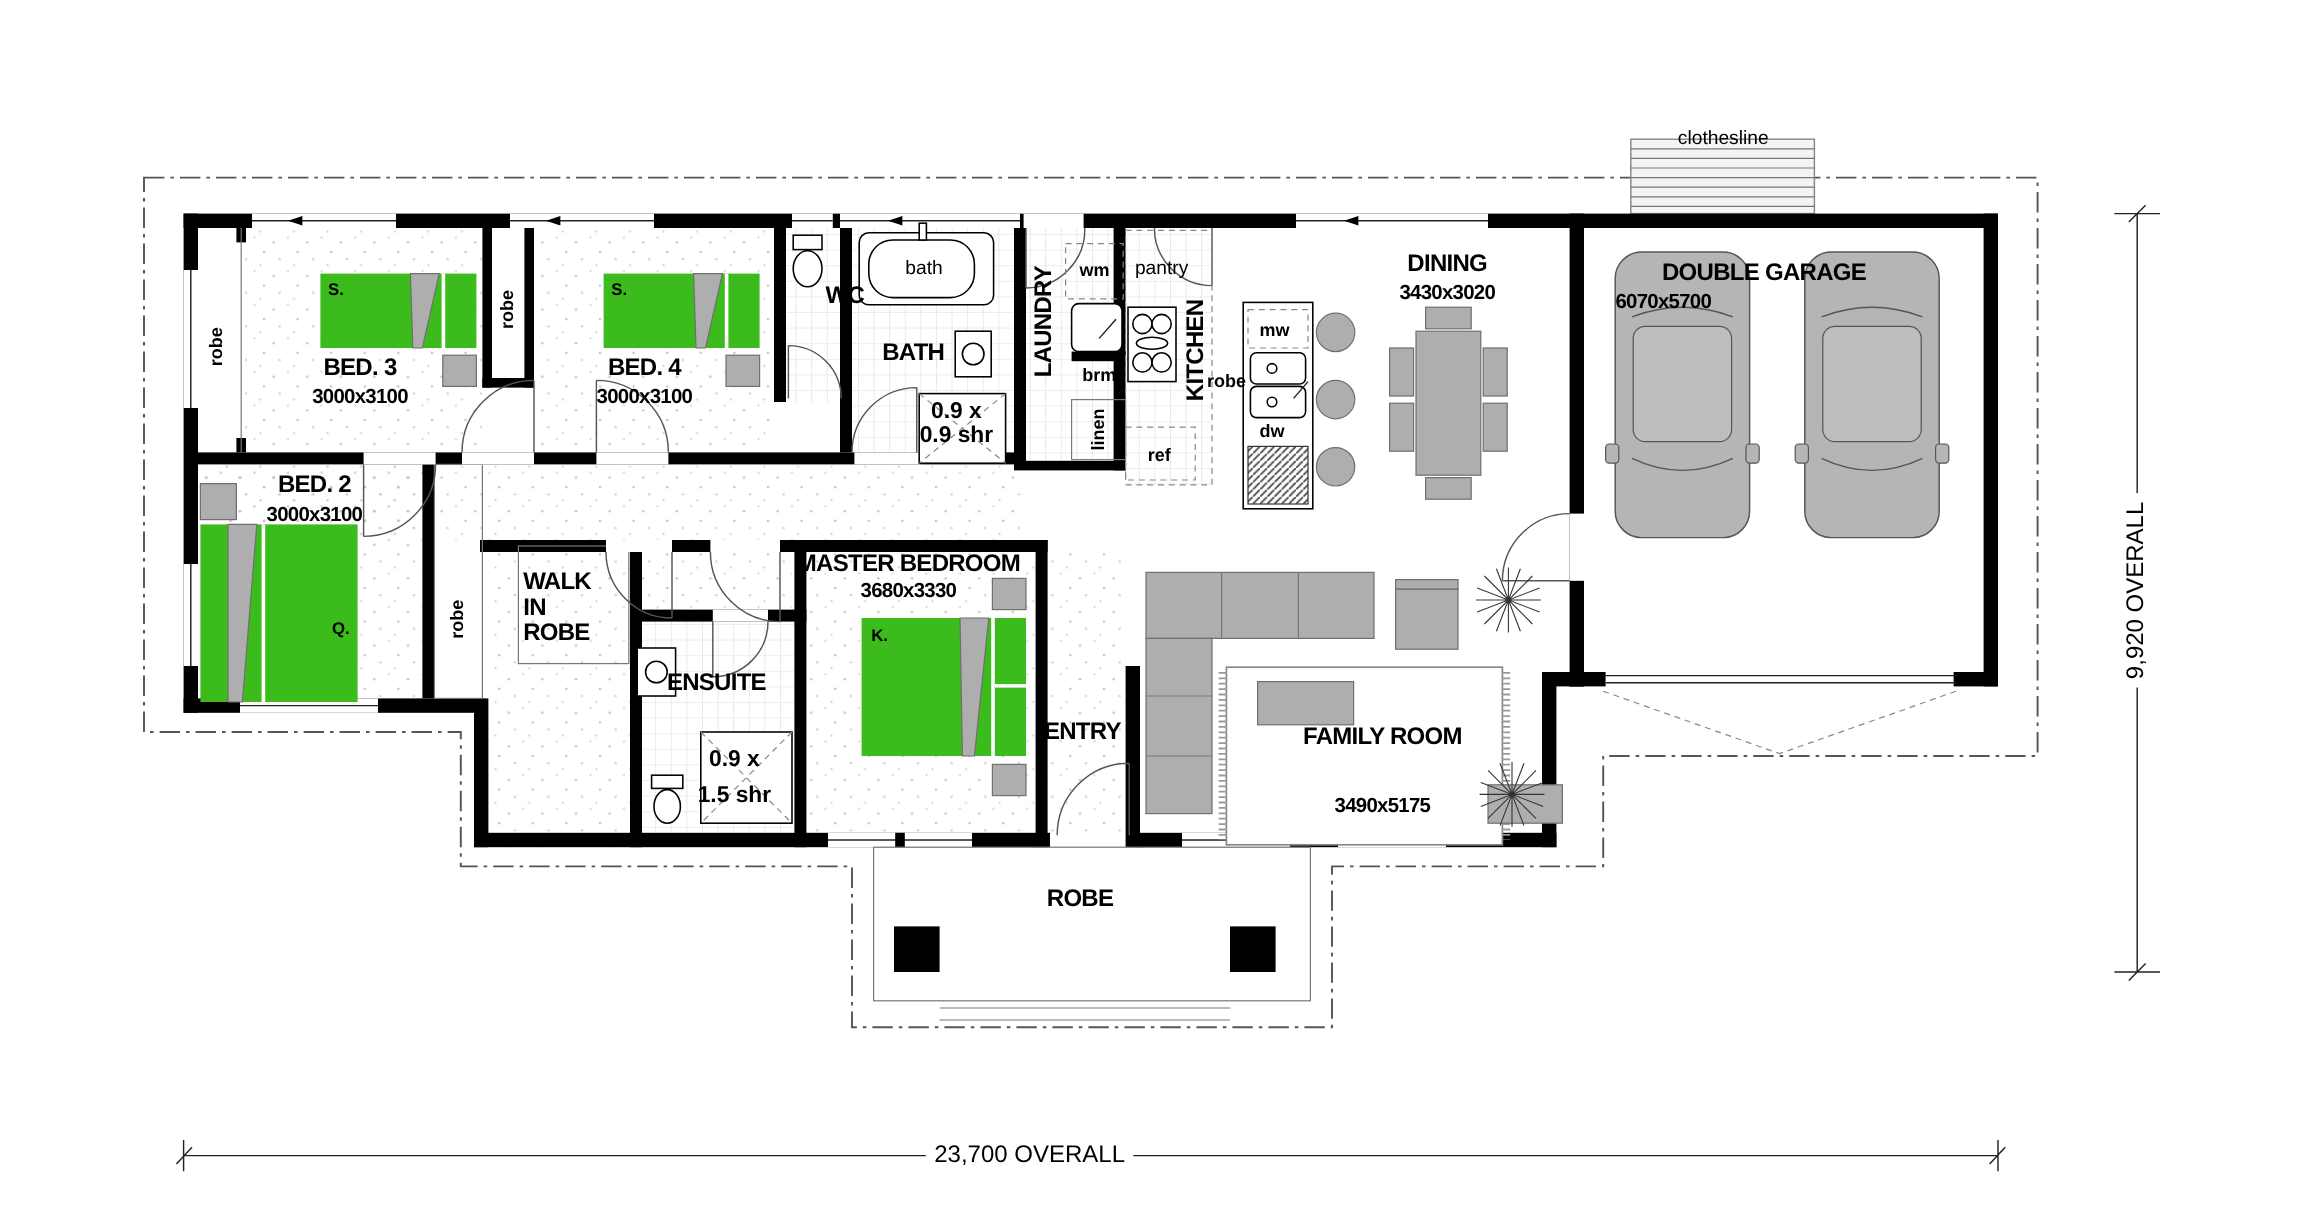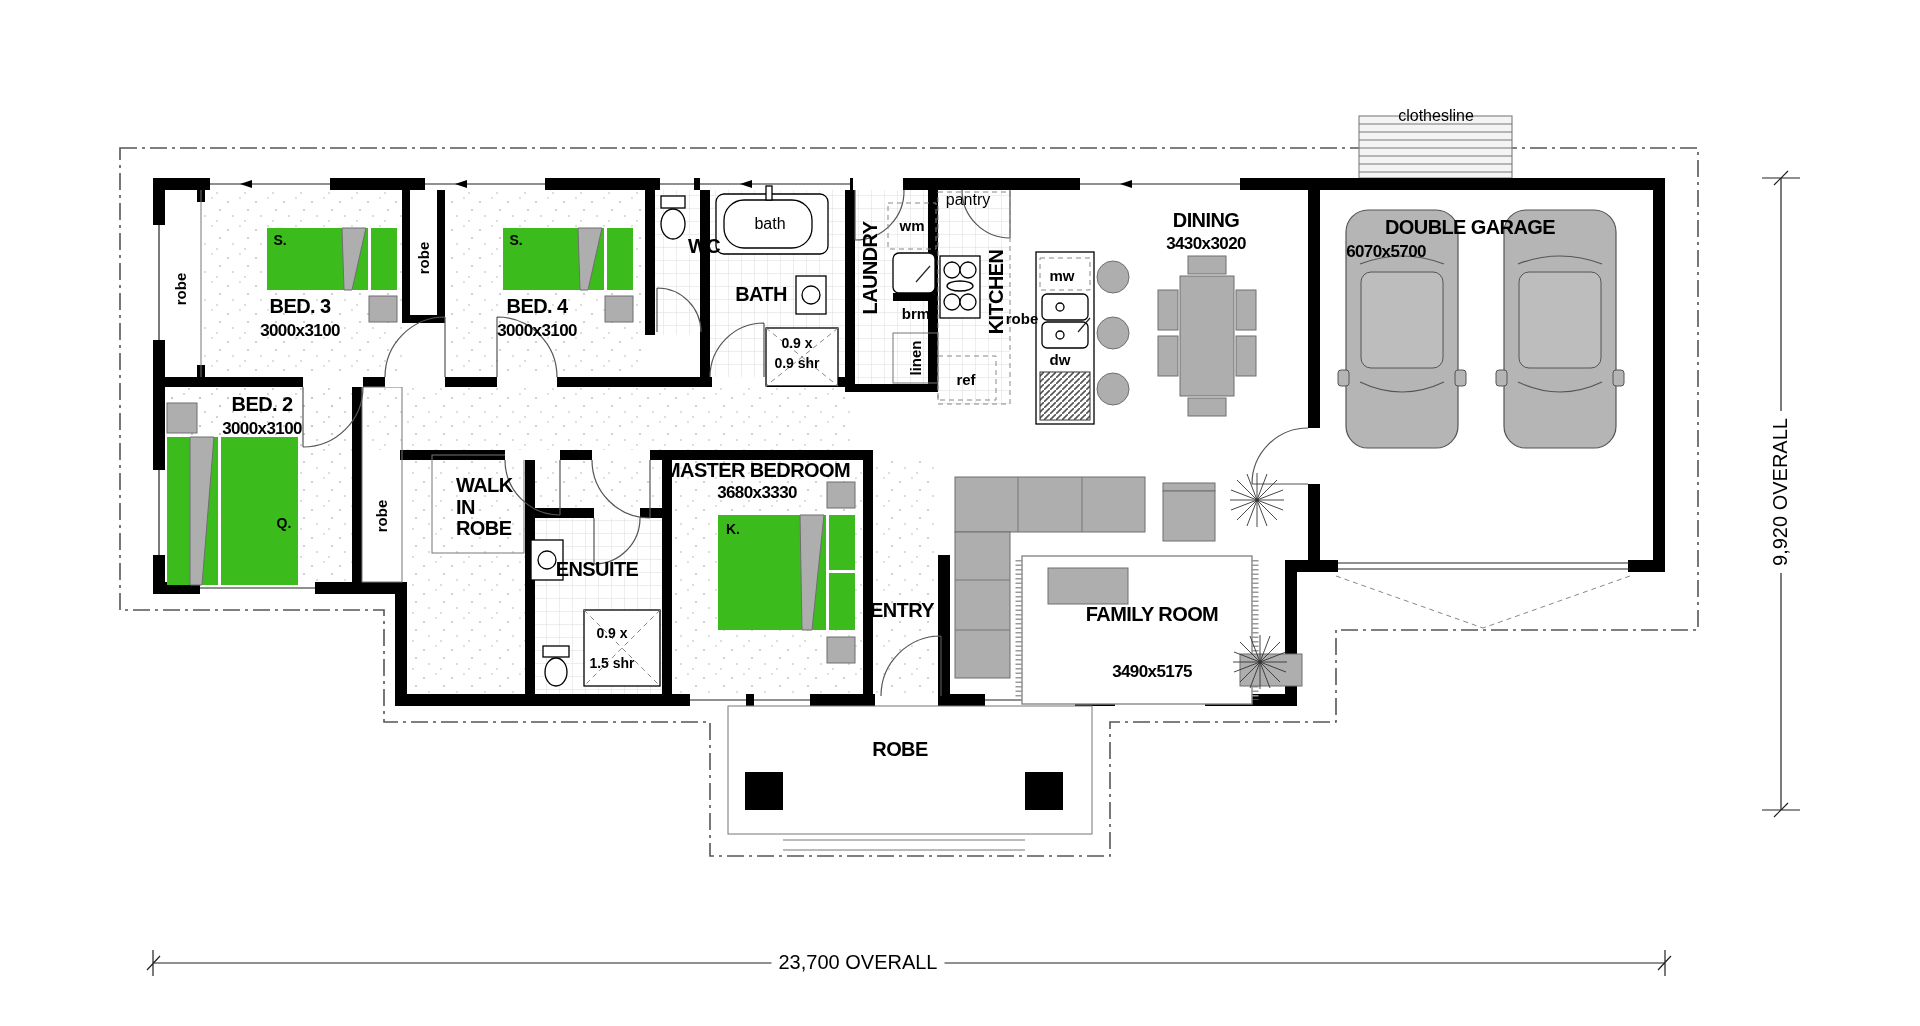--- a/index.html
+++ b/index.html
@@ -17,24 +17,24 @@
   .green{fill:var(--green,#3cbb1d);}
   .wht{fill:#fff;}
   .dimline{stroke:#222;stroke-width:1.2;fill:none;}
   .carline{stroke:#555;stroke-width:1.2;fill:none;}
   .fringe{stroke:#999;stroke-width:7;stroke-dasharray:1.5 3;fill:none;}
   .lbl{position:absolute;color:#000;transform:translate(-50%,-50%);white-space:nowrap;line-height:1.08;text-align:center;}
   .rn{font-size:20px;font-weight:700;letter-spacing:-0.6px;}
   .rd{font-size:17px;font-weight:700;letter-spacing:-0.6px;}
   .fx{font-size:15px;font-weight:600;}
   .fxn{font-size:16px;font-weight:400;}
-  .fxs{font-size:14px;font-weight:700;}
+  .fxs{font-size:19px;font-weight:700;}
   .bedl{font-size:14px;font-weight:700;}
   .vert{transform:translate(-50%,-50%) rotate(-90deg);}
-  .wir{transform:translate(0,-50%);width:76px;white-space:normal;text-align:left;margin-left:20px;}
+  .wir{transform:translate(0,-50%);width:76px;white-space:normal;text-align:left;}
   .dim{font-size:20px;font-weight:400;background:#fff;padding:0 7px;}
 </style>
 </head>
 <body>
 
 <div id="canvas">
 
 <svg id="plan-svg" width="1920" height="1026" viewBox="0 0 1920 1026">
   <defs>
     <pattern id="stipple" width="28" height="28" patternUnits="userSpaceOnUse">
@@ -337,21 +337,21 @@
 <div class="lbl rd" style="left:1152px;top:672px">3490x5175</div>
 <div class="lbl rn" style="left:1470px;top:228px">DOUBLE GARAGE</div>
 <div class="lbl rd" style="left:1386px;top:252px">6070x5700</div>
 <div class="lbl rn" style="left:902px;top:611px">ENTRY</div>
 <div class="lbl rn" style="left:900px;top:750px">ROBE</div>
 
 <div class="lbl fxn" style="left:770px;top:224px">bath</div>
 <div class="lbl fx" style="left:912px;top:226px">wm</div>
 <div class="lbl fx" style="left:916px;top:314px">brm</div>
 <div class="lbl fx vert" style="left:916px;top:358px">linen</div>
-<div class="lbl fxn" style="left:968px;top:200px">pantry</div>
+<div class="lbl fxn" style="left:968px;top:224px">pantry</div>
 <div class="lbl fx" style="left:966px;top:380px">ref</div>
 <div class="lbl fx" style="left:1062px;top:276px">mw</div>
 <div class="lbl fx" style="left:1022px;top:319px">robe</div>
 <div class="lbl fx" style="left:1060px;top:360px">dw</div>
 <div class="lbl fx vert" style="left:181px;top:289px">robe</div>
 <div class="lbl fx vert" style="left:424px;top:258px">robe</div>
 <div class="lbl fx vert" style="left:382px;top:516px">robe</div>
 <div class="lbl fxn" style="left:1436px;top:116px">clothesline</div>
 <div class="lbl fxs" style="left:797px;top:344px">0.9 x</div>
 <div class="lbl fxs" style="left:797px;top:364px">0.9 shr</div>

